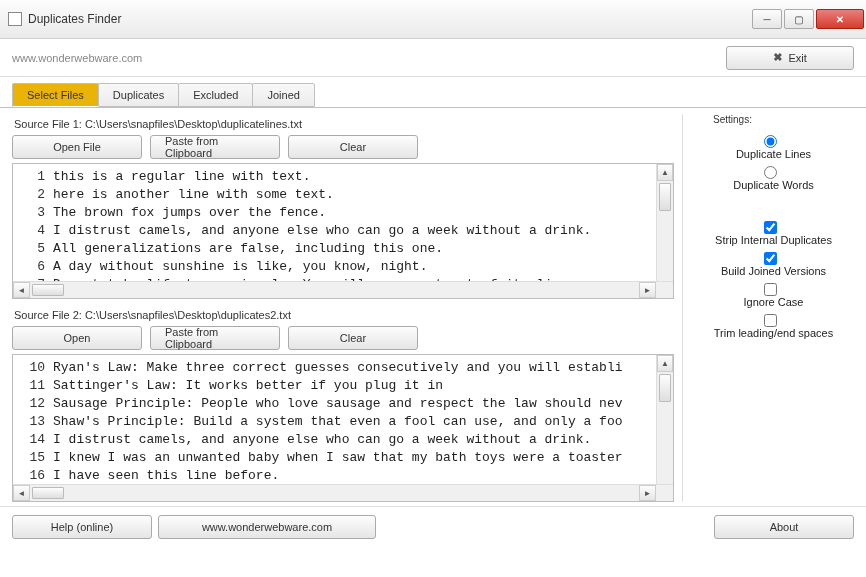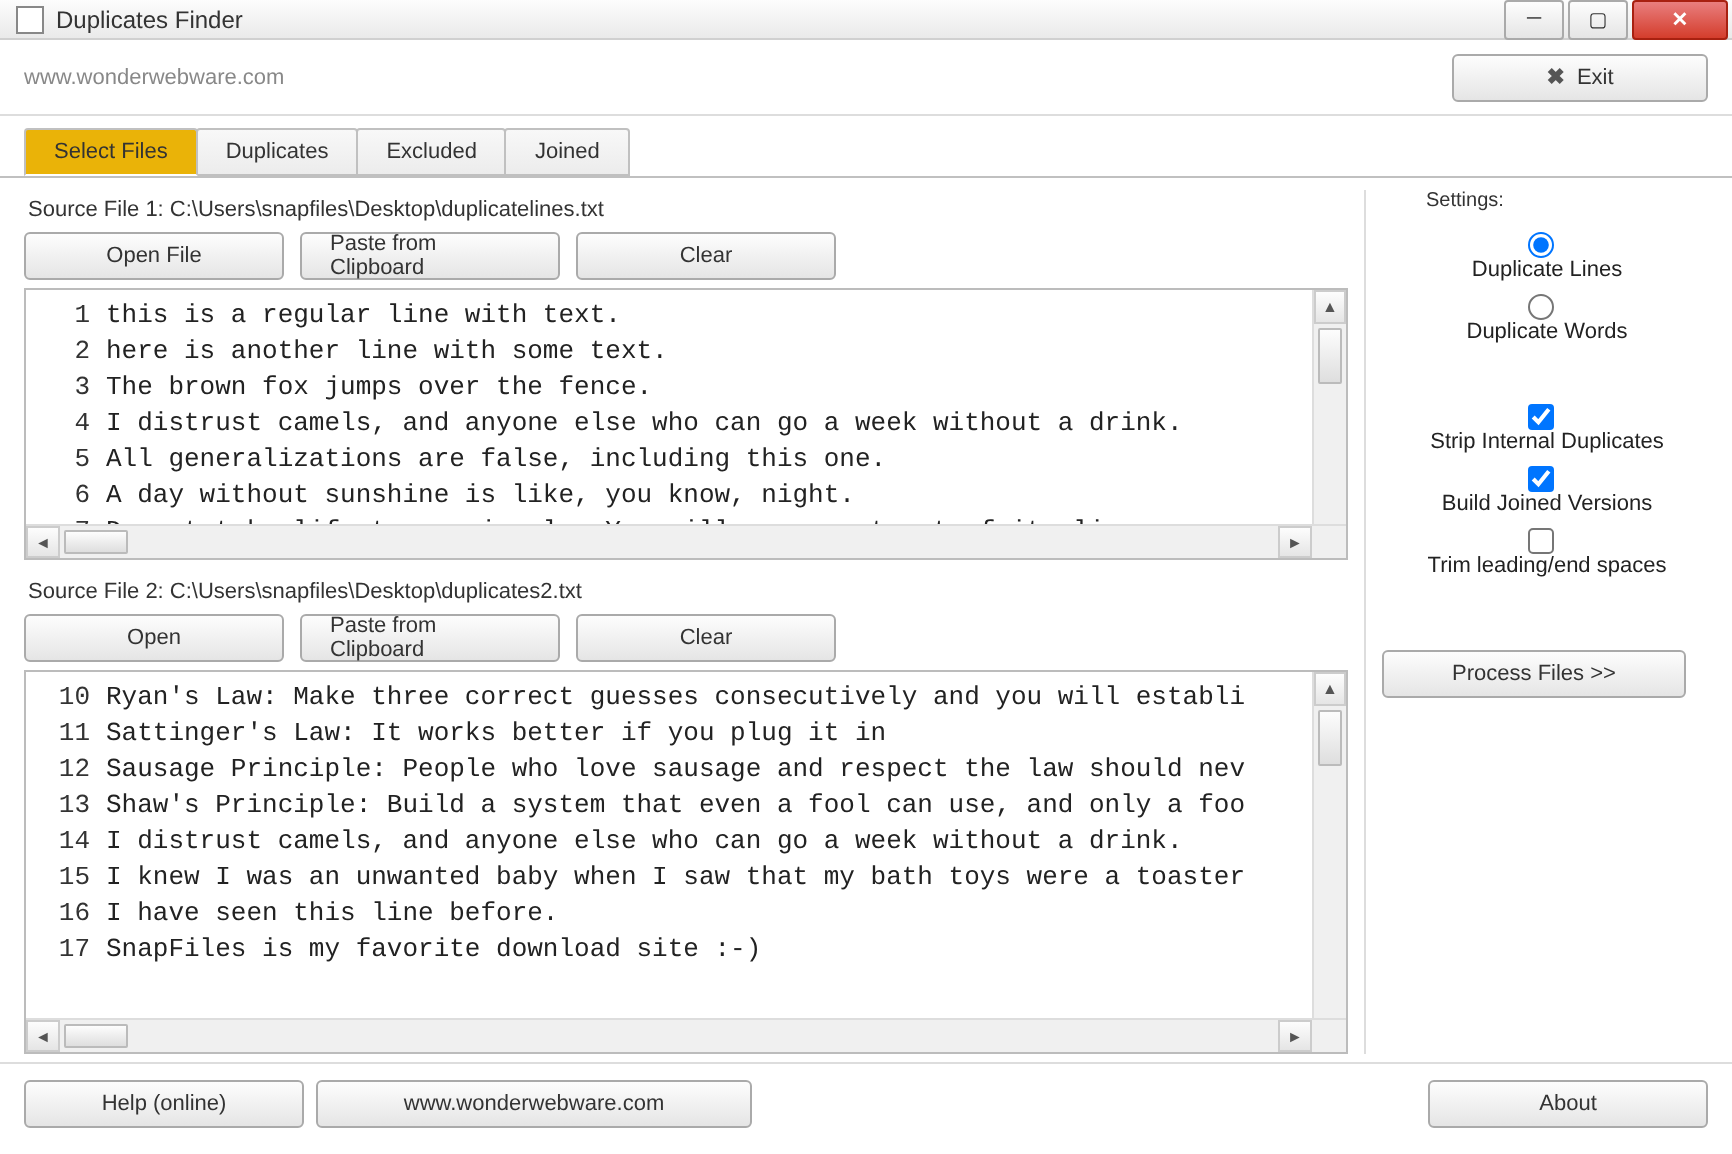--- a/index.html
+++ b/index.html
@@ -1,18 +1,18 @@
 <!DOCTYPE html>
 <html><head>
 <meta charset="utf-8">
 <style>
 * { box-sizing: border-box; margin: 0; padding: 0; }
 body { font-family: "Segoe UI", Tahoma, sans-serif; font-size: 11px; background: #fff; width: 866px; height: 577px; overflow: hidden; }
 
-.titlebar { height: 20px; background: linear-gradient(#fdfdfd, #eaeaea); border-bottom: 1px solid #d0d0d0; display: flex; align-items: center; padding: 0 2px 0 8px; }
+.titlebar { height: 39px; background: linear-gradient(#fdfdfd, #eaeaea); border-bottom: 1px solid #d0d0d0; display: flex; align-items: center; padding: 0 2px 0 8px; }
 .titlebar .icon { width: 14px; height: 14px; border: 1px solid #888; margin-right: 6px; background: #fff; }
 .titlebar .title { flex: 1; color: #333; font-size: 12px; }
 .winbtns { display: flex; }
 .winbtn { width: 30px; height: 20px; border: 1px solid #aaa; margin-left: 2px; display: flex; align-items: center; justify-content: center; font-size: 10px; background: linear-gradient(#fdfdfd,#e5e5e5); color: #333; border-radius: 2px; }
 .winbtn.close { width: 48px; background: linear-gradient(#e97e7e,#d43d2c); color: #fff; border-color: #a82010; font-weight: bold; }
 
 .topbar { height: 38px; display: flex; align-items: center; padding: 0 12px; border-bottom: 1px solid #ddd; }
 .url { color: #888; font-size: 11px; flex: 1; }
 .btn { height: 24px; padding: 0 14px; background: linear-gradient(#fdfdfd,#e5e5e5); border: 1px solid #aaa; border-radius: 3px; font-size: 11px; color: #333; display: inline-flex; align-items: center; justify-content: center; cursor: pointer; }
 .btn.exit { width: 128px; }
@@ -118,21 +118,21 @@
       <div class="btn">
           <span>Open</span>
         </div>
       <div class="btn">
           <span>Paste from Clipboard</span>
         </div>
       <div class="btn">
           <span>Clear</span>
         </div>
     </div>
-    <div class="textbox" style="height:192px">
+    <div class="textbox" style="height:148px">
       <div class="textlines" id="lines2" style="height:150px"><div class="ln"><span class="num">10</span><span class="txt">Ryan's Law: Make three correct guesses consecutively and you will establi</span></div><div class="ln"><span class="num">11</span><span class="txt">Sattinger's Law: It works better if you plug it in</span></div><div class="ln"><span class="num">12</span><span class="txt">Sausage Principle: People who love sausage and respect the law should nev</span></div><div class="ln"><span class="num">13</span><span class="txt">Shaw's Principle: Build a system that even a fool can use, and only a foo</span></div><div class="ln"><span class="num">14</span><span class="txt">I distrust camels, and anyone else who can go a week without a drink.</span></div><div class="ln"><span class="num">15</span><span class="txt">I knew I was an unwanted baby when I saw that my bath toys were a toaster</span></div><div class="ln"><span class="num">16</span><span class="txt">I have seen this line before.</span></div><div class="ln"><span class="num">17</span><span class="txt">SnapFiles is my favorite download site :-)</span></div></div>
       <div class="vscroll">
         <div class="arr">▲</div>
         <div class="thumb"></div>
       </div>
       <div class="hscroll">
         <div class="arr">◄</div>
         <div class="thumb"></div>
         <div class="track"></div>
         <div class="arr">►</div>
@@ -155,24 +155,25 @@
     <div class="opt">
       <input type="checkbox" checked="" style="">
       <span>Strip Internal Duplicates</span>
     </div>
     <div class="opt">
       <input type="checkbox" checked="" style="">
       <span>Build Joined Versions</span>
     </div>
     <div class="opt">
       <input type="checkbox" style="">
+      <span>Ignore Case</span>
+    </div>
+    <div class="opt">
+      <input type="checkbox" style="">
       <span>Trim leading/end spaces</span>
-    </div>
-    <div class="btn process-btn">
-      <span>Process Files  &gt;&gt;</span>
     </div>
   </div>
 </div>
 
 <div class="bottombar">
   <div class="btn">
       <span>Help (online)</span>
     </div>
   <div class="btn wide">
       <span>www.wonderwebware.com</span>

